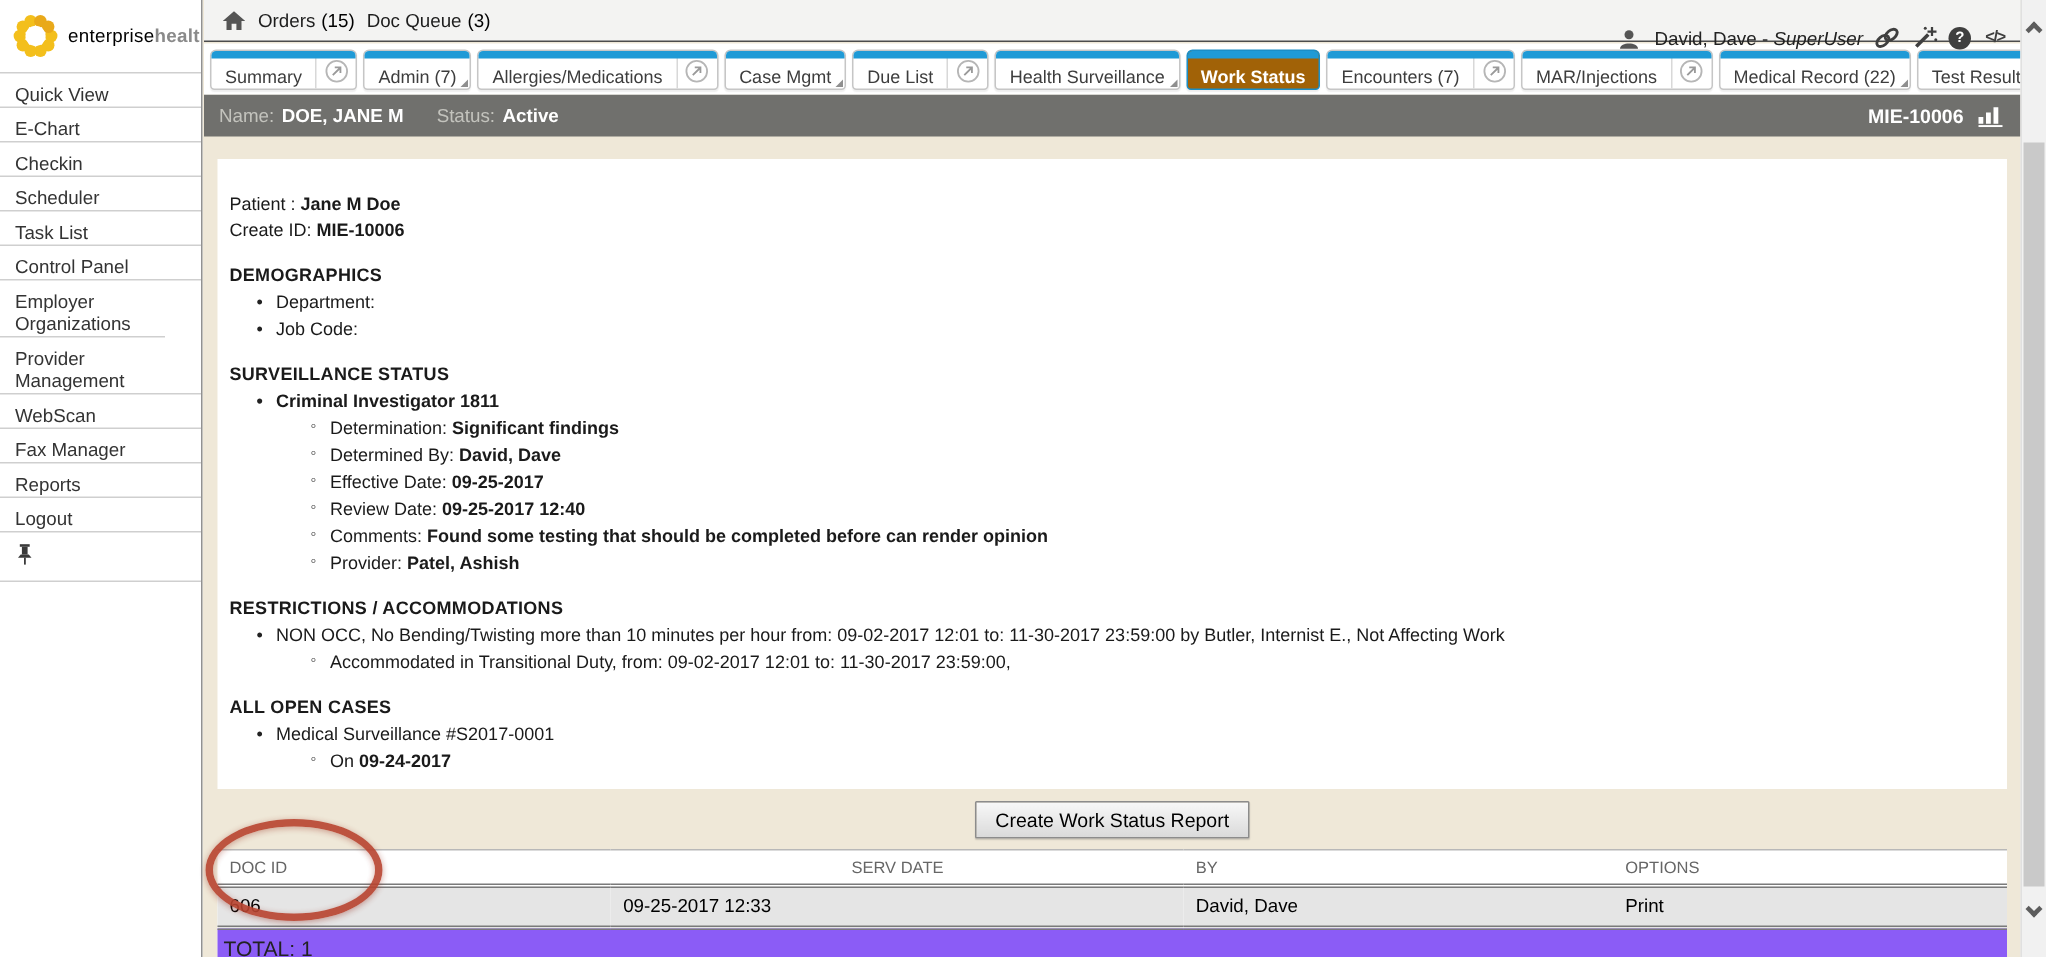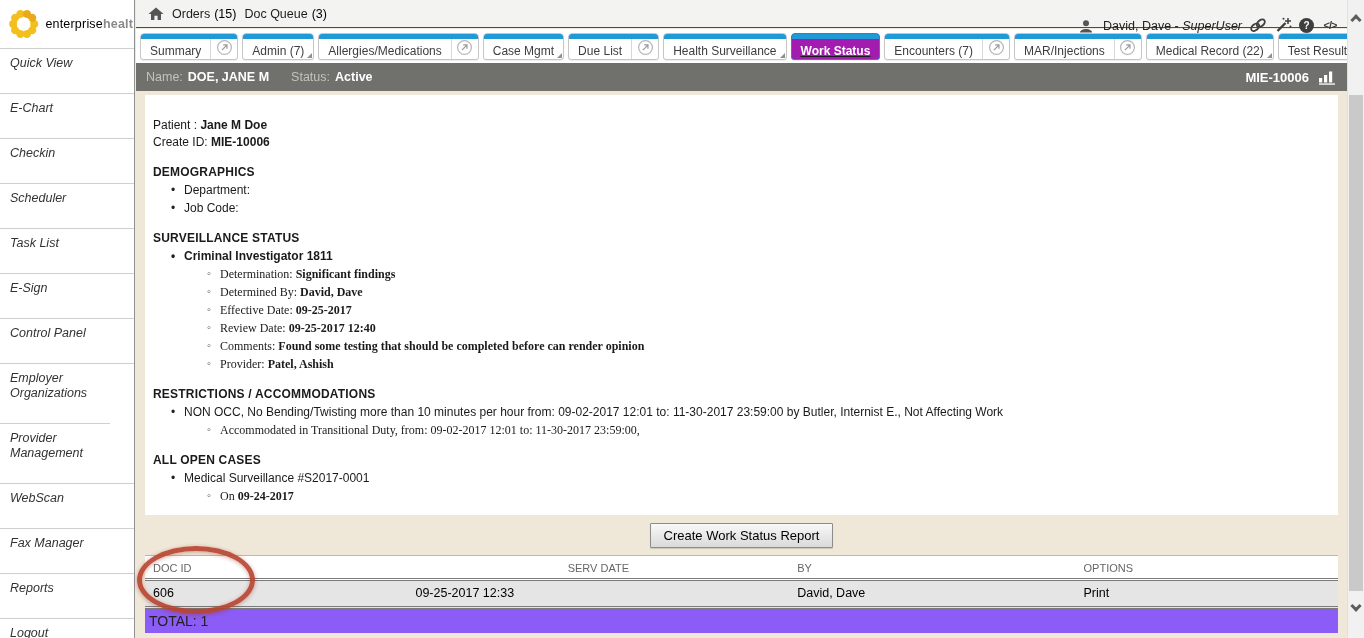--- a/index.html
+++ b/index.html
@@ -6,21 +6,21 @@
   html,body { background:#fff; }
   body { font-family: "Liberation Sans", sans-serif; }
   .page { position:relative; width:1364px; height:638px; overflow:hidden; background:#efe8d8; font-size:12px; color:#1a1a1a; }
 
   
   .sidebar { position:absolute; left:0; top:0; width:135px; height:638px; background:#fff; border-right:1px solid #919191; z-index:6; }
   .logo { height:49px; display:flex; align-items:center; padding-left:7px; border-bottom:1px solid #cfcfcf; }
   .logo-text { margin-left:5px; font-size:12.5px; letter-spacing:.2px; white-space:nowrap; overflow:hidden; }
   .logo-part1 { color:#000000; }
   .logo-part2 { color:#8a8a8a; font-weight:bold; }
-  .side-item { padding:7px 6px 22px 10px; border-bottom:1px solid #cfcfcf; color:#333; font-size:12.5px; line-height:15px; cursor:pointer;font-style:italic; }
+  .side-item { padding:7px 6px 0 10px; border-bottom:1px solid #cfcfcf; color:#333; font-size:12.5px; line-height:15px; cursor:pointer; }
   .pin-row { padding:7px 10px; border-bottom:1px solid #cfcfcf; }
 
   
   .topbar { position:absolute; left:136px; top:0; width:1211px; height:28px; background:#f3f3f2; border-bottom:1px solid #4c4c4c; display:flex; align-items:center; padding:0 8px 0 12px; z-index:5; }
   .topnav { display:flex; align-items:center; gap:8px; }
   .topnav .nav-item { display:flex; gap:4px; font-size:12.5px; color:#1d1d1d; cursor:pointer; }
   .count-red { color:#000000; }
   .top-right { margin-left:auto; display:flex; align-items:flex-end; gap:7px;margin-top:23px; }
   .user-name { font-size:12.5px; color:#222; margin-left:3px; }
   .user-role { font-style:italic; }
@@ -28,41 +28,41 @@
   .help-icon { width:15px; height:15px; border-radius:50%; background:#3f3f3f; color:#fff; display:inline-flex; align-items:center; justify-content:center; cursor:pointer; }
   .help-icon::after { content:"?"; font-size:10px; font-weight:bold; }
   .code-icon { cursor:pointer; }
   .code-icon::after { content:"</>"; font-size:11px; font-weight:bold; color:#3f3f3f; letter-spacing:-1px; }
 
   
   .tabbar { position:absolute; left:136px; top:29px; width:1211px; height:34px; background:#fff; display:flex; align-items:flex-start; padding:4px 3px 0 4px; gap:4px; overflow:hidden; z-index:4; }
   .tab { display:flex; align-items:stretch; height:27px; border:1px solid #c6c6c6; border-radius:4px 4px 3px 3px; background:#fff; position:relative; flex:0 0 auto; cursor:pointer; box-shadow:0 1px 1px rgba(0,0,0,.07); }
   .tab::before { content:""; position:absolute; top:0; left:0; right:0; height:5px; background:#1f9ad6; border-radius:3px 3px 0 0; }
   .tlabel { padding:10px 9px 0; font-size:12px; color:#3d3d3d; white-space:nowrap; }
-  .tab.active { background:#a21caf; border-color:#1b8ec6;text-decoration:underline; }
+  .tab.active { background:#a16207; border-color:#1b8ec6; }
   .tab.active .tlabel { color:#fff; font-weight:bold; }
   .ticon { border-left:1px solid #d8d8d8; width:27px; display:flex; align-items:flex-end; justify-content:center; padding-bottom:3px; }
   .fold { position:absolute; right:1px; bottom:1px; width:0; height:0; border-left:5px solid transparent; border-bottom:5px solid #8f8f8f; }
 
   
   .patientbar { position:absolute; left:136px; top:63px; width:1211px; height:28px; background:#70706d; display:flex; align-items:center; padding:0 10px; color:#fff; z-index:3; }
   .pb-label { color:#c3c3bd; font-size:12.5px; margin-right:5px; }
   .pb-value { color:#fff; font-size:12.5px; font-weight:bold; margin-right:22px; }
   .pb-right { margin-left:auto; display:flex; align-items:center; gap:9px; }
   .pb-mrn { font-size:13px; font-weight:bold; margin-right:0; }
 
   
-  .contentarea { position:absolute; left:136px; top:91px; width:1211px; height:547px; background:#efe8d8; padding:4px 9px 0; }
+  .contentarea { position:absolute; left:136px; top:91px; width:1211px; height:547px; background:#efe8d8; padding:15px 9px 0; }
   .panel { background:#fff; height:420px; padding:22px 8px 0; overflow:hidden; }
   .pline { line-height:17px; }
   .bold { font-weight:bold; }
   .sec-title { margin-top:12px; font-weight:bold; font-size:12px; letter-spacing:.2px; line-height:18px; }
   .b1 { position:relative; margin-left:18px; padding-left:13px; line-height:18px; }
   .b1::before { content:"•"; position:absolute; left:0; top:0; color:#222; }
-  .b2 { position:relative; margin-left:54px; padding-left:13px; line-height:18px;font-family:Liberation Serif, serif; }
+  .b2 { position:relative; margin-left:54px; padding-left:13px; line-height:18px; }
   .b2::before { content:"◦"; position:absolute; left:0; top:-1px; color:#444; font-size:11px; }
 
   .btnrow { height:40px; display:flex; align-items:center; justify-content:center; }
   .create-btn { font-family:"Liberation Sans",sans-serif; font-size:13px; color:#000; padding:4px 13px; background:linear-gradient(#f8f8f8,#dadada); border:1px solid #8c8c8c; border-radius:1px; cursor:pointer; box-shadow:0 1px 1px rgba(0,0,0,.15); }
 
   table.report { width:100%; border-collapse:collapse; background:#fff; border-top:1px solid #b8b8b8; }
   table.report th { font-weight:normal; color:#666; font-size:11px; padding:6px 8px 4px; border-bottom:3px double #7a7a7a; }
   table.report td { font-size:12.5px; color:#000; padding:5px 8px 6px; border-bottom:3px double #7a7a7a; background:#e5e5e5; }
   .col-left { text-align:left; }
   .col-center { }
@@ -102,21 +102,20 @@
         <circle cx="16" cy="16" r="6.5" fill="#fff"></circle>
       </svg>
       <span class="logo-text"><span class="logo-part1">enterprise</span><span class="logo-part2">health</span></span>
     </div>
     <nav>
       <div class="side-item">Quick View</div>
       <div class="side-item">E-Chart</div>
       <div class="side-item">Checkin</div>
       <div class="side-item">Scheduler</div>
       <div class="side-item">Task List</div>
-      <div class="side-item">E-Sign</div>
       <div class="side-item">Control Panel</div>
       <div class="side-item" style="max-width:110px;">Employer Organizations</div>
       <div class="side-item">Provider Management</div>
       <div class="side-item">WebScan</div>
       <div class="side-item">Fax Manager</div>
       <div class="side-item">Reports</div>
       <div class="side-item">Logout</div>
       <div class="pin-row">
         <svg width="13" height="15" viewBox="0 0 13 15">
           <rect x="3.2" y="0.8" width="6.6" height="1.7" fill="#3a3a3a"></rect>

